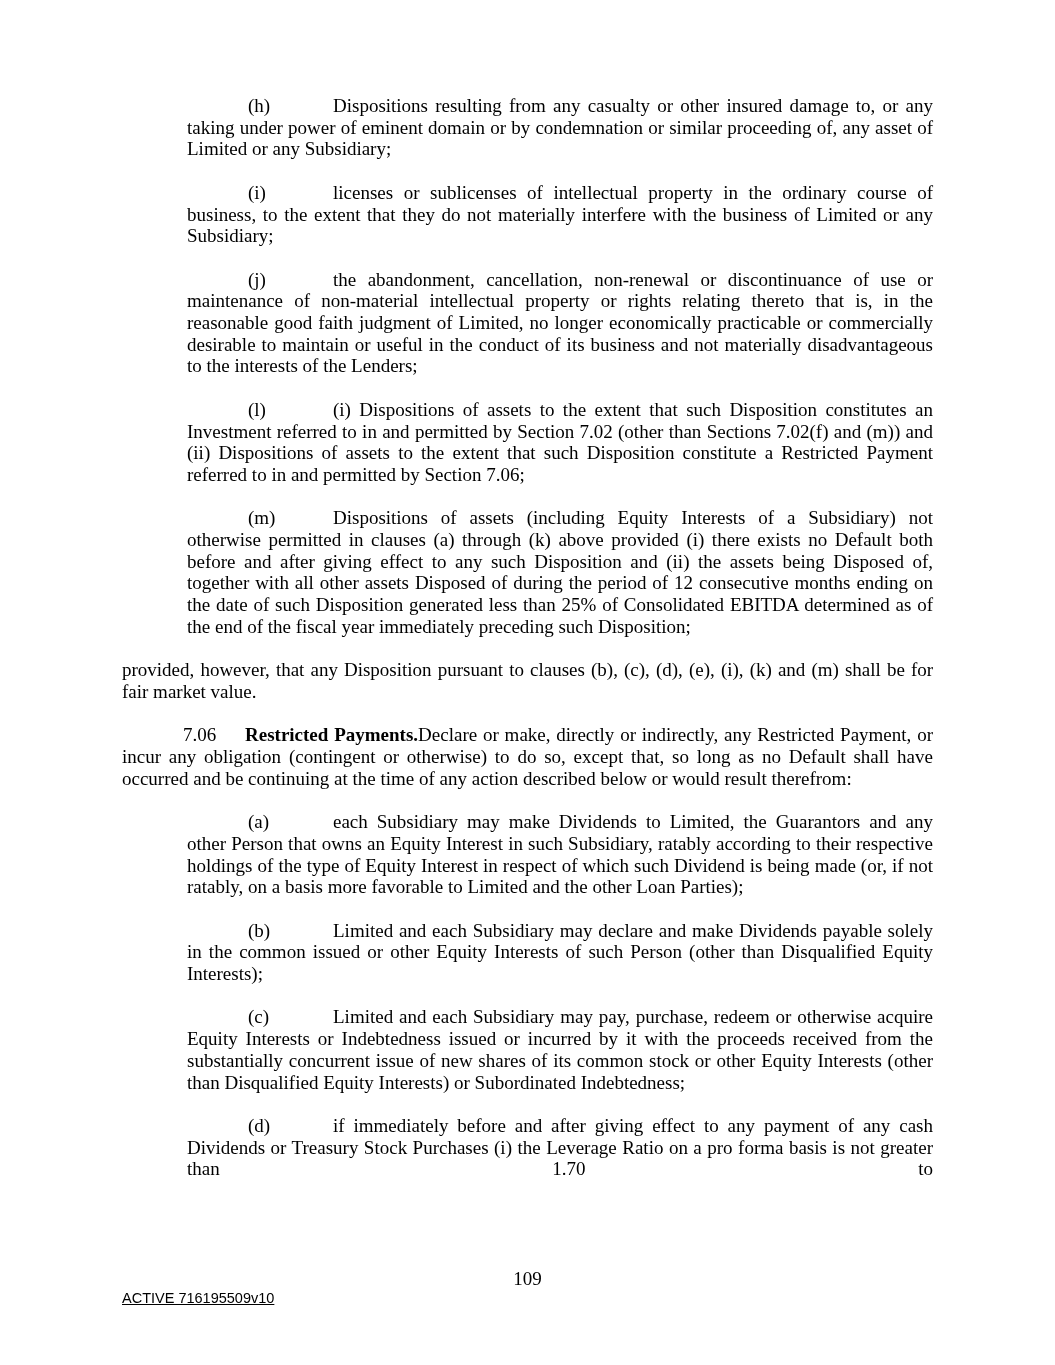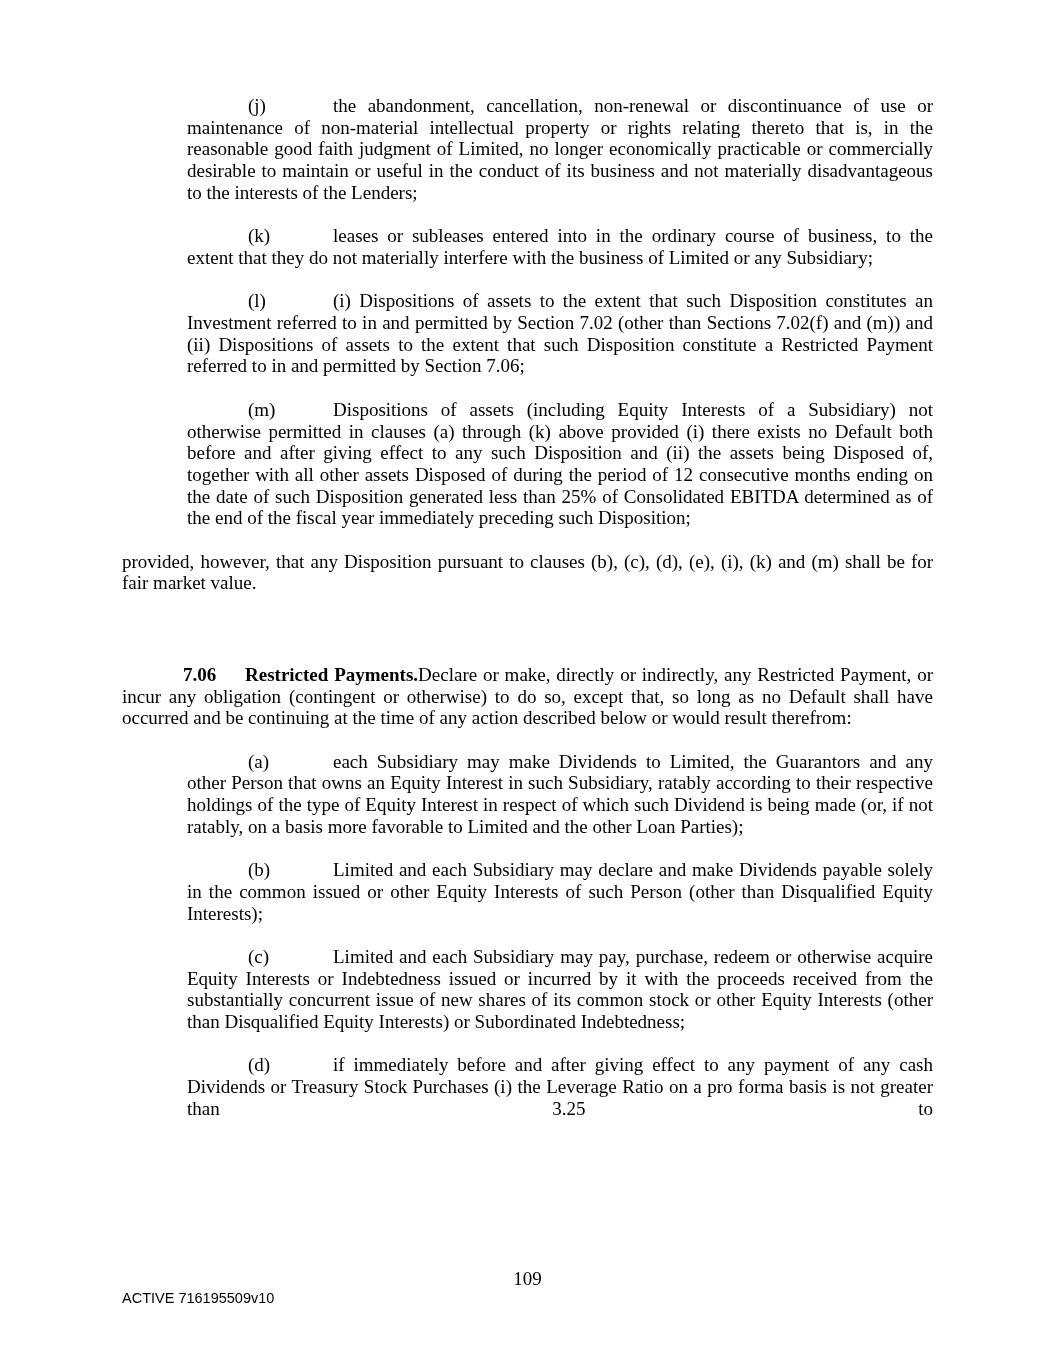--- a/index.html
+++ b/index.html
@@ -33,22 +33,21 @@
   }
   .lbl {
     display: inline-block;
     width: 146px;
     text-indent: 61px;
   }
   .secnum {
     display: inline-block;
     width: 123px;
     text-indent: 61px;
-    font-weight: bold;
-    margin-top: 48px;
+    font-weight: normal;
   }
   .secheading {
     font-weight: bold;
     margin-right: 0;
   }
   .u {
   }
   .last-justify {
     text-align-last: justify;
   }
@@ -59,33 +58,35 @@
     width: 100%;
     text-align: center;
     font-size: 19px;
   }
   .footer-stamp {
     position: absolute;
     top: 1288px;
     left: 122px;
     font-family: "Liberation Sans", sans-serif;
     font-size: 14.5px;
+    text-decoration: underline;
   }
 </style>
 </head>
 <body>
 
 <div class="page">
   <div class="doc-body">
+    <p class="clause"><span class="lbl">(h)</span><span>Dispositions resulting from any casualty or other insured damage to, or any taking under power of eminent domain or by condemnation or similar proceeding of, any asset of Limited or any Subsidiary;</span></p>
+    <p class="clause"><span class="lbl">(i)</span><span>licenses or sublicenses of intellectual property in the ordinary course of business, to the extent that they do not materially interfere with the business of Limited or any Subsidiary;</span></p>
     <p class="clause"><span class="lbl">(j)</span><span>the abandonment, cancellation, non-renewal or discontinuance of use or maintenance of non-material intellectual property or rights relating thereto that is, in the reasonable good faith judgment of Limited, no longer economically practicable or commercially desirable to maintain or useful in the conduct of its business and not materially disadvantageous to the interests of the Lenders;</span></p>
-    <p class="clause"><span class="lbl">(k)</span><span>leases or subleases entered into in the ordinary course of business, to the extent that they do not materially interfere with the business of Limited or any Subsidiary;</span></p>
     <p class="clause"><span class="lbl">(l)</span><span>(i) Dispositions of assets to the extent that such Disposition constitutes an Investment referred to in and permitted by </span><span class="u">Section 7.02</span><span> (other than </span><span class="u">Sections 7.02(f)</span><span> and </span><span class="u">(m)</span><span>) and (ii) Dispositions of assets to the extent that such Disposition constitute a Restricted Payment referred to in and permitted by </span><span class="u">Section 7.06</span><span>;</span></p>
     <p class="clause"><span class="lbl">(m)</span><span>Dispositions of assets (including Equity Interests of a Subsidiary) not otherwise permitted in clauses (a) through (k) above provided (i) there exists no Default both before and after giving effect to any such Disposition and (ii) the assets being Disposed of, together with all other assets Disposed of during the period of 12 consecutive months ending on the date of such Disposition generated less than 25% of Consolidated EBITDA determined as of the end of the fiscal year immediately preceding such Disposition;</span></p>
     <p class="proviso"><span class="u">provided</span><span>, </span><span class="u">however</span><span>, that any Disposition pursuant to </span><span class="u">clauses (b)</span><span>, </span><span class="u">(c)</span><span>, </span><span class="u">(d)</span><span>, </span><span class="u">(e)</span><span>, </span><span class="u">(i)</span><span>, </span><span class="u">(k)</span><span> and </span><span class="u">(m)</span><span> shall be for fair market value.</span></p>
     <p class="section"><span class="secnum">7.06</span><span class="secheading">Restricted Payments.</span><span>Declare or make, directly or indirectly, any Restricted Payment, or incur any obligation (contingent or otherwise) to do so, except that, so long as no Default shall have occurred and be continuing at the time of any action described below or would result therefrom:</span></p>
     <p class="clause"><span class="lbl">(a)</span><span>each Subsidiary may make Dividends to Limited, the Guarantors and any other Person that owns an Equity Interest in such Subsidiary, ratably according to their respective holdings of the type of Equity Interest in respect of which such Dividend is being made (or, if not ratably, on a basis more favorable to Limited and the other Loan Parties);</span></p>
     <p class="clause"><span class="lbl">(b)</span><span>Limited and each Subsidiary may declare and make Dividends payable solely in the common issued or other Equity Interests of such Person (other than Disqualified Equity Interests);</span></p>
     <p class="clause"><span class="lbl">(c)</span><span>Limited and each Subsidiary may pay, purchase, redeem or otherwise acquire Equity Interests or Indebtedness issued or incurred by it with the proceeds received from the substantially concurrent issue of new shares of its common stock or other Equity Interests (other than Disqualified Equity Interests) or Subordinated Indebtedness;</span></p>
-    <p class="clause last-justify"><span class="lbl">(d)</span><span>if immediately before and after giving effect to any payment of any cash Dividends or Treasury Stock Purchases (i) the Leverage Ratio on a pro forma basis is not greater than 3.25 to</span></p>
+    <p class="clause last-justify"><span class="lbl">(d)</span><span>if immediately before and after giving effect to any payment of any cash Dividends or Treasury Stock Purchases (i) the Leverage Ratio on a pro forma basis is not greater than 1.70 to</span></p>
   </div>
   <div class="page-number">109</div>
   <div class="footer-stamp">ACTIVE 716195509v10</div>
 </div>
 
 </body></html>

